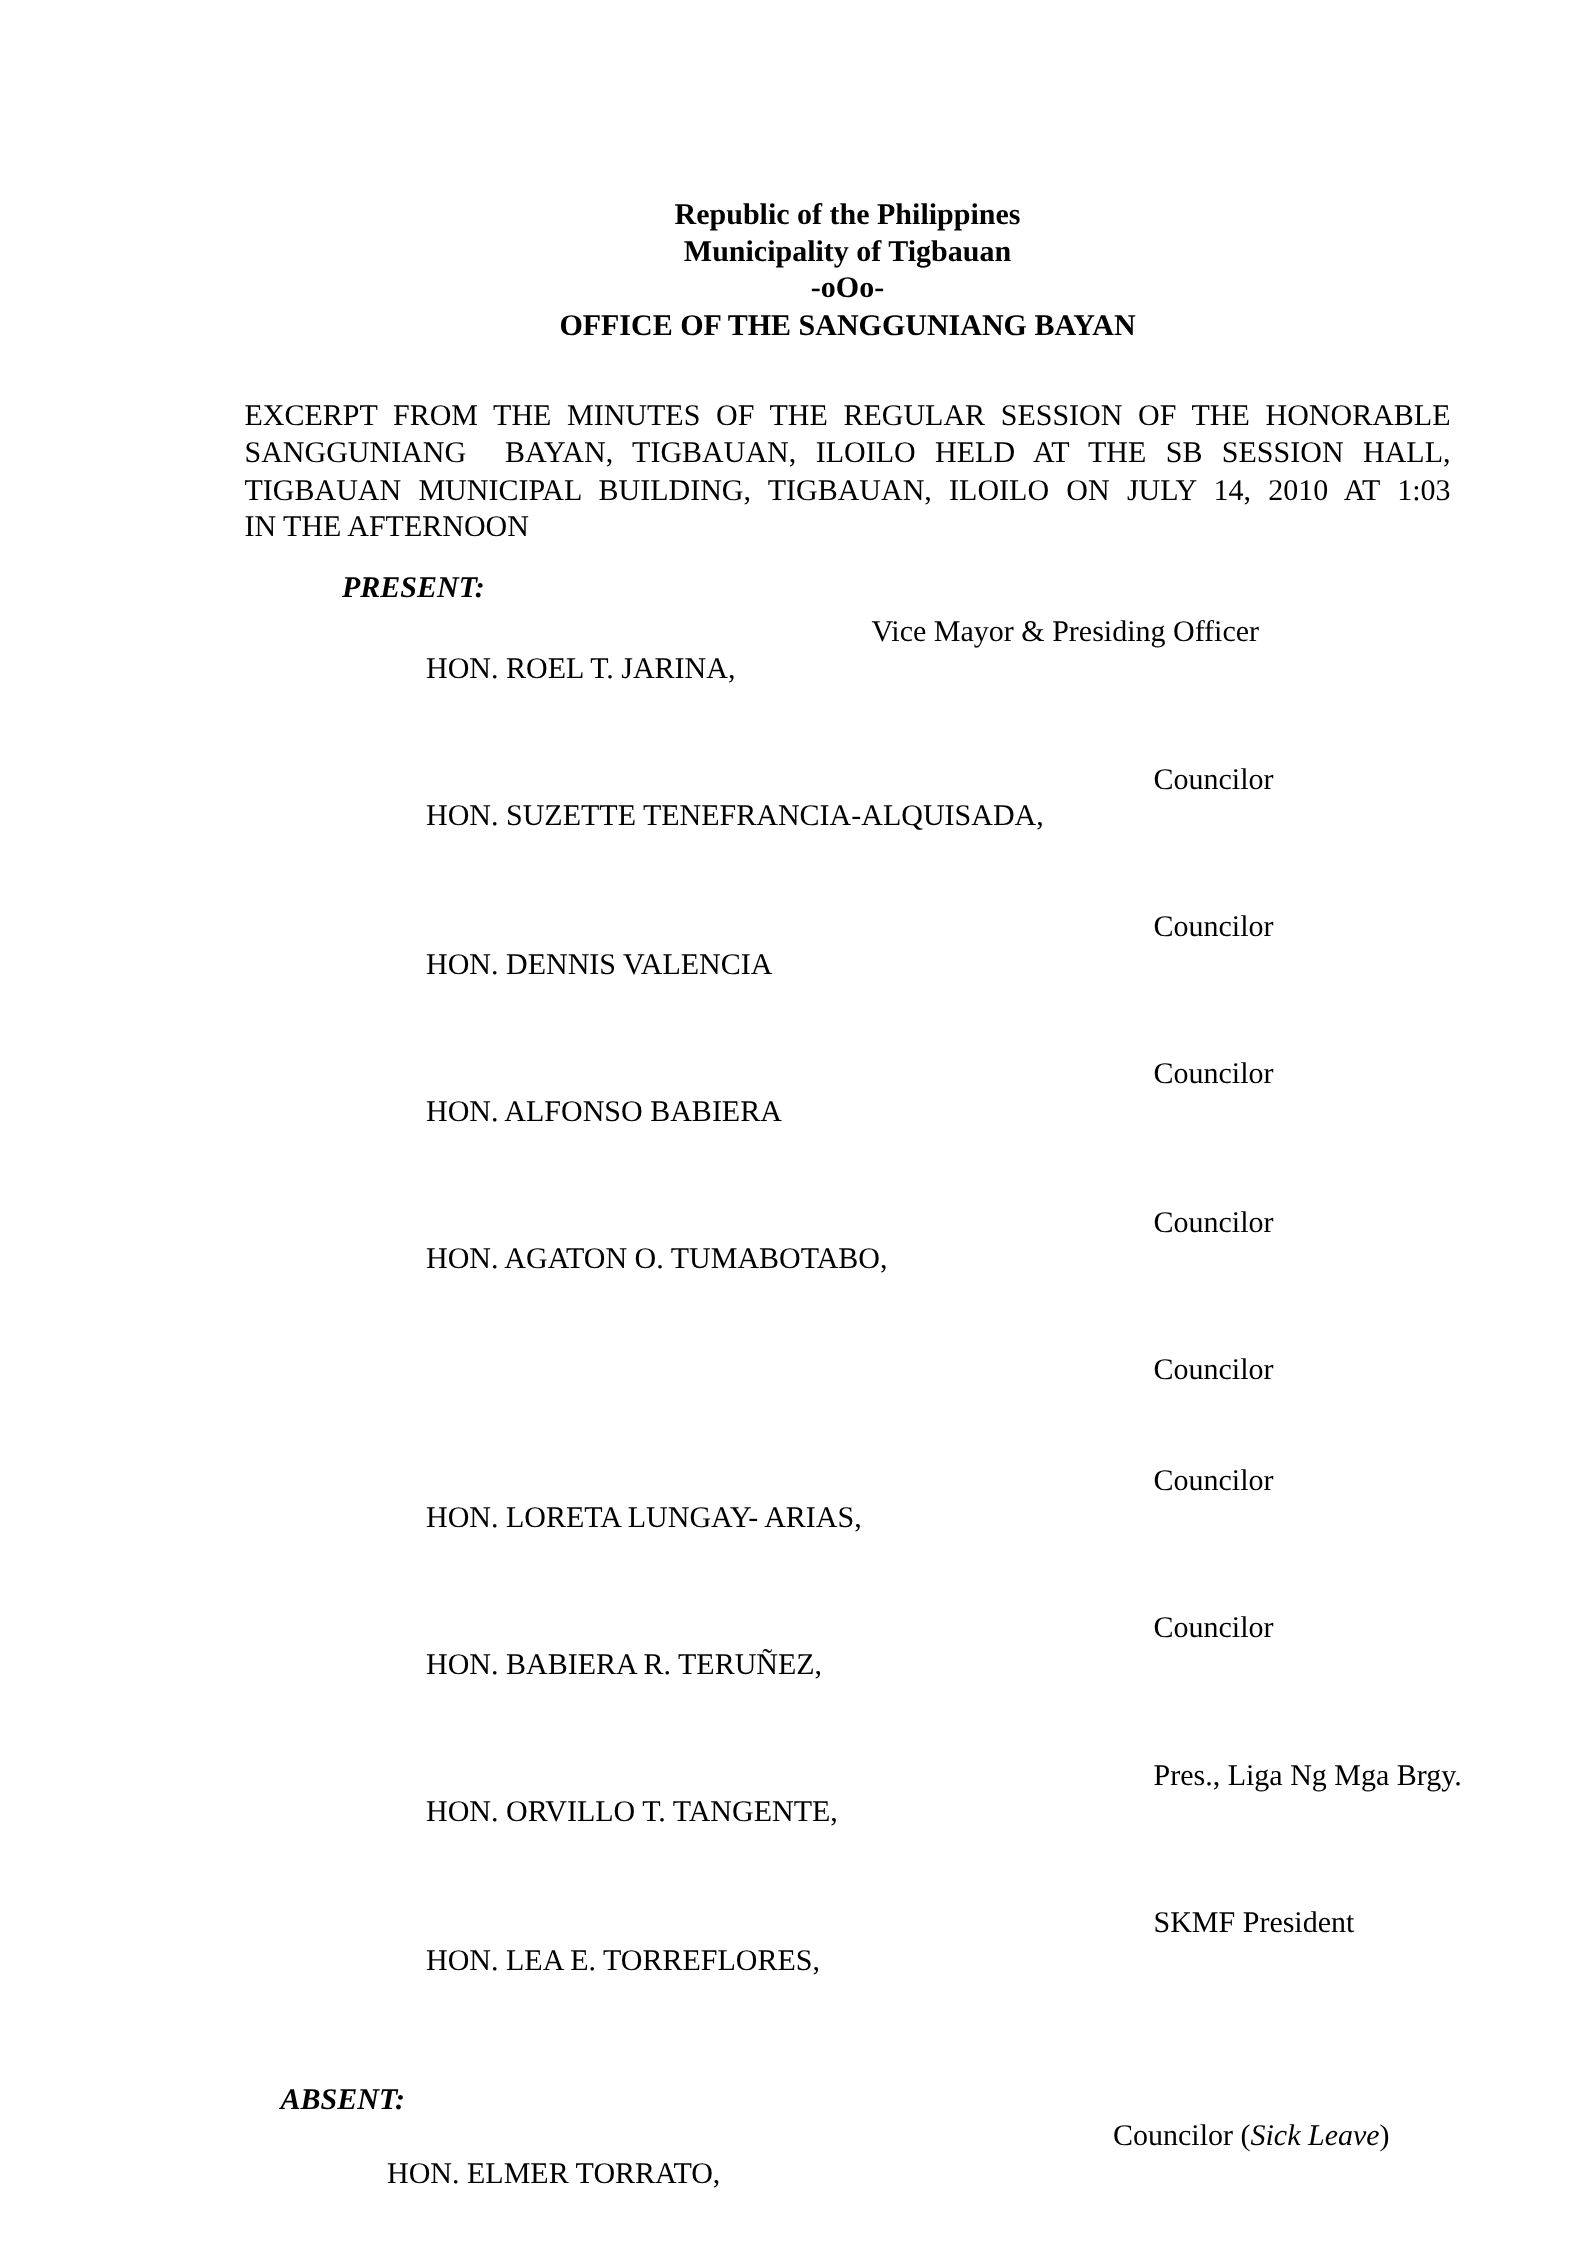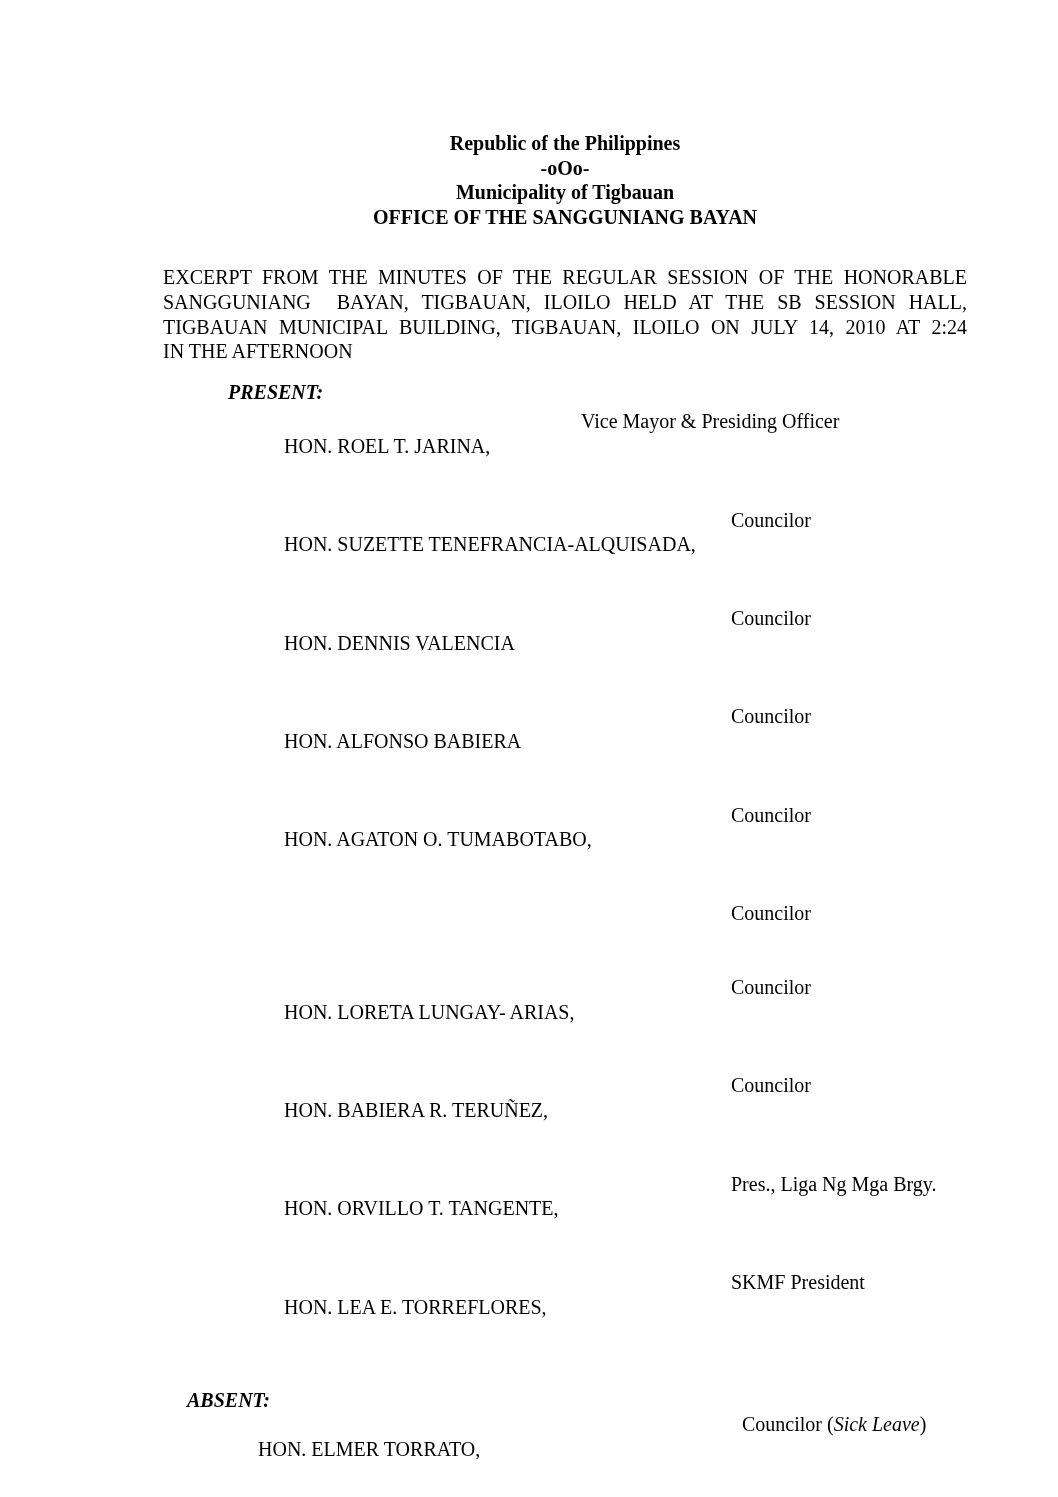--- a/index.html
+++ b/index.html
@@ -20,44 +20,44 @@
   .jline { text-align:justify; text-align-last:justify; text-justify:inter-word; white-space:pre-wrap; }
   .pline { white-space:pre-wrap; }
 
   .excerpt { margin-top:36px; }
 
   .present-label { margin-top:16px; margin-left:65px; font-weight:bold; font-style:italic; }
   .rows { margin-top:5px; }
   .row { position:relative; margin-left:81px; white-space:pre; }
   .mrole { position:absolute; top:0; }
   .role-mid { left:337px; }
-  .role-right { left:487px;text-align:center; }
+  .role-right { left:525px;text-align:center; }
 
   .absent-label { margin-top:19px; margin-left:24px; font-weight:bold; font-style:italic; }
   .absent-row { position:relative; margin-left:65px; white-space:pre; }
   .absent-row .mrole { left:514px; }
   .it { font-style:italic; }
 </style>
 </head>
 <body>
 
 <div class="page">
   <div class="content">
 
     <div>
       <div class="hdr-line">Republic of the Philippines</div>
+      <div class="hdr-line">Municipality of Tigbauan</div>
       <div class="hdr-line">-oOo-</div>
-      <div class="hdr-line">Municipality of Tigbauan</div>
       <div class="hdr-line">OFFICE OF THE SANGGUNIANG BAYAN</div>
     </div>
 
     <div class="excerpt para">
       <div class="jline">EXCERPT FROM THE MINUTES OF THE REGULAR SESSION OF THE HONORABLE</div>
       <div class="jline">SANGGUNIANG  BAYAN, TIGBAUAN, ILOILO HELD AT THE SB SESSION HALL,</div>
-      <div class="jline">TIGBAUAN MUNICIPAL BUILDING, TIGBAUAN, ILOILO ON JULY 14, 2010 AT 2:24</div>
+      <div class="jline">TIGBAUAN MUNICIPAL BUILDING, TIGBAUAN, ILOILO ON JULY 14, 2010 AT 1:03</div>
       <div class="pline">IN THE AFTERNOON</div>
     </div>
 
     <div class="present-label">PRESENT:</div>
 
     <div class="rows">
       <div class="row">
         <span>HON. ROEL T. JARINA,</span>
         <span class="mrole role-mid">Vice Mayor &amp; Presiding Officer</span>
       </div>

